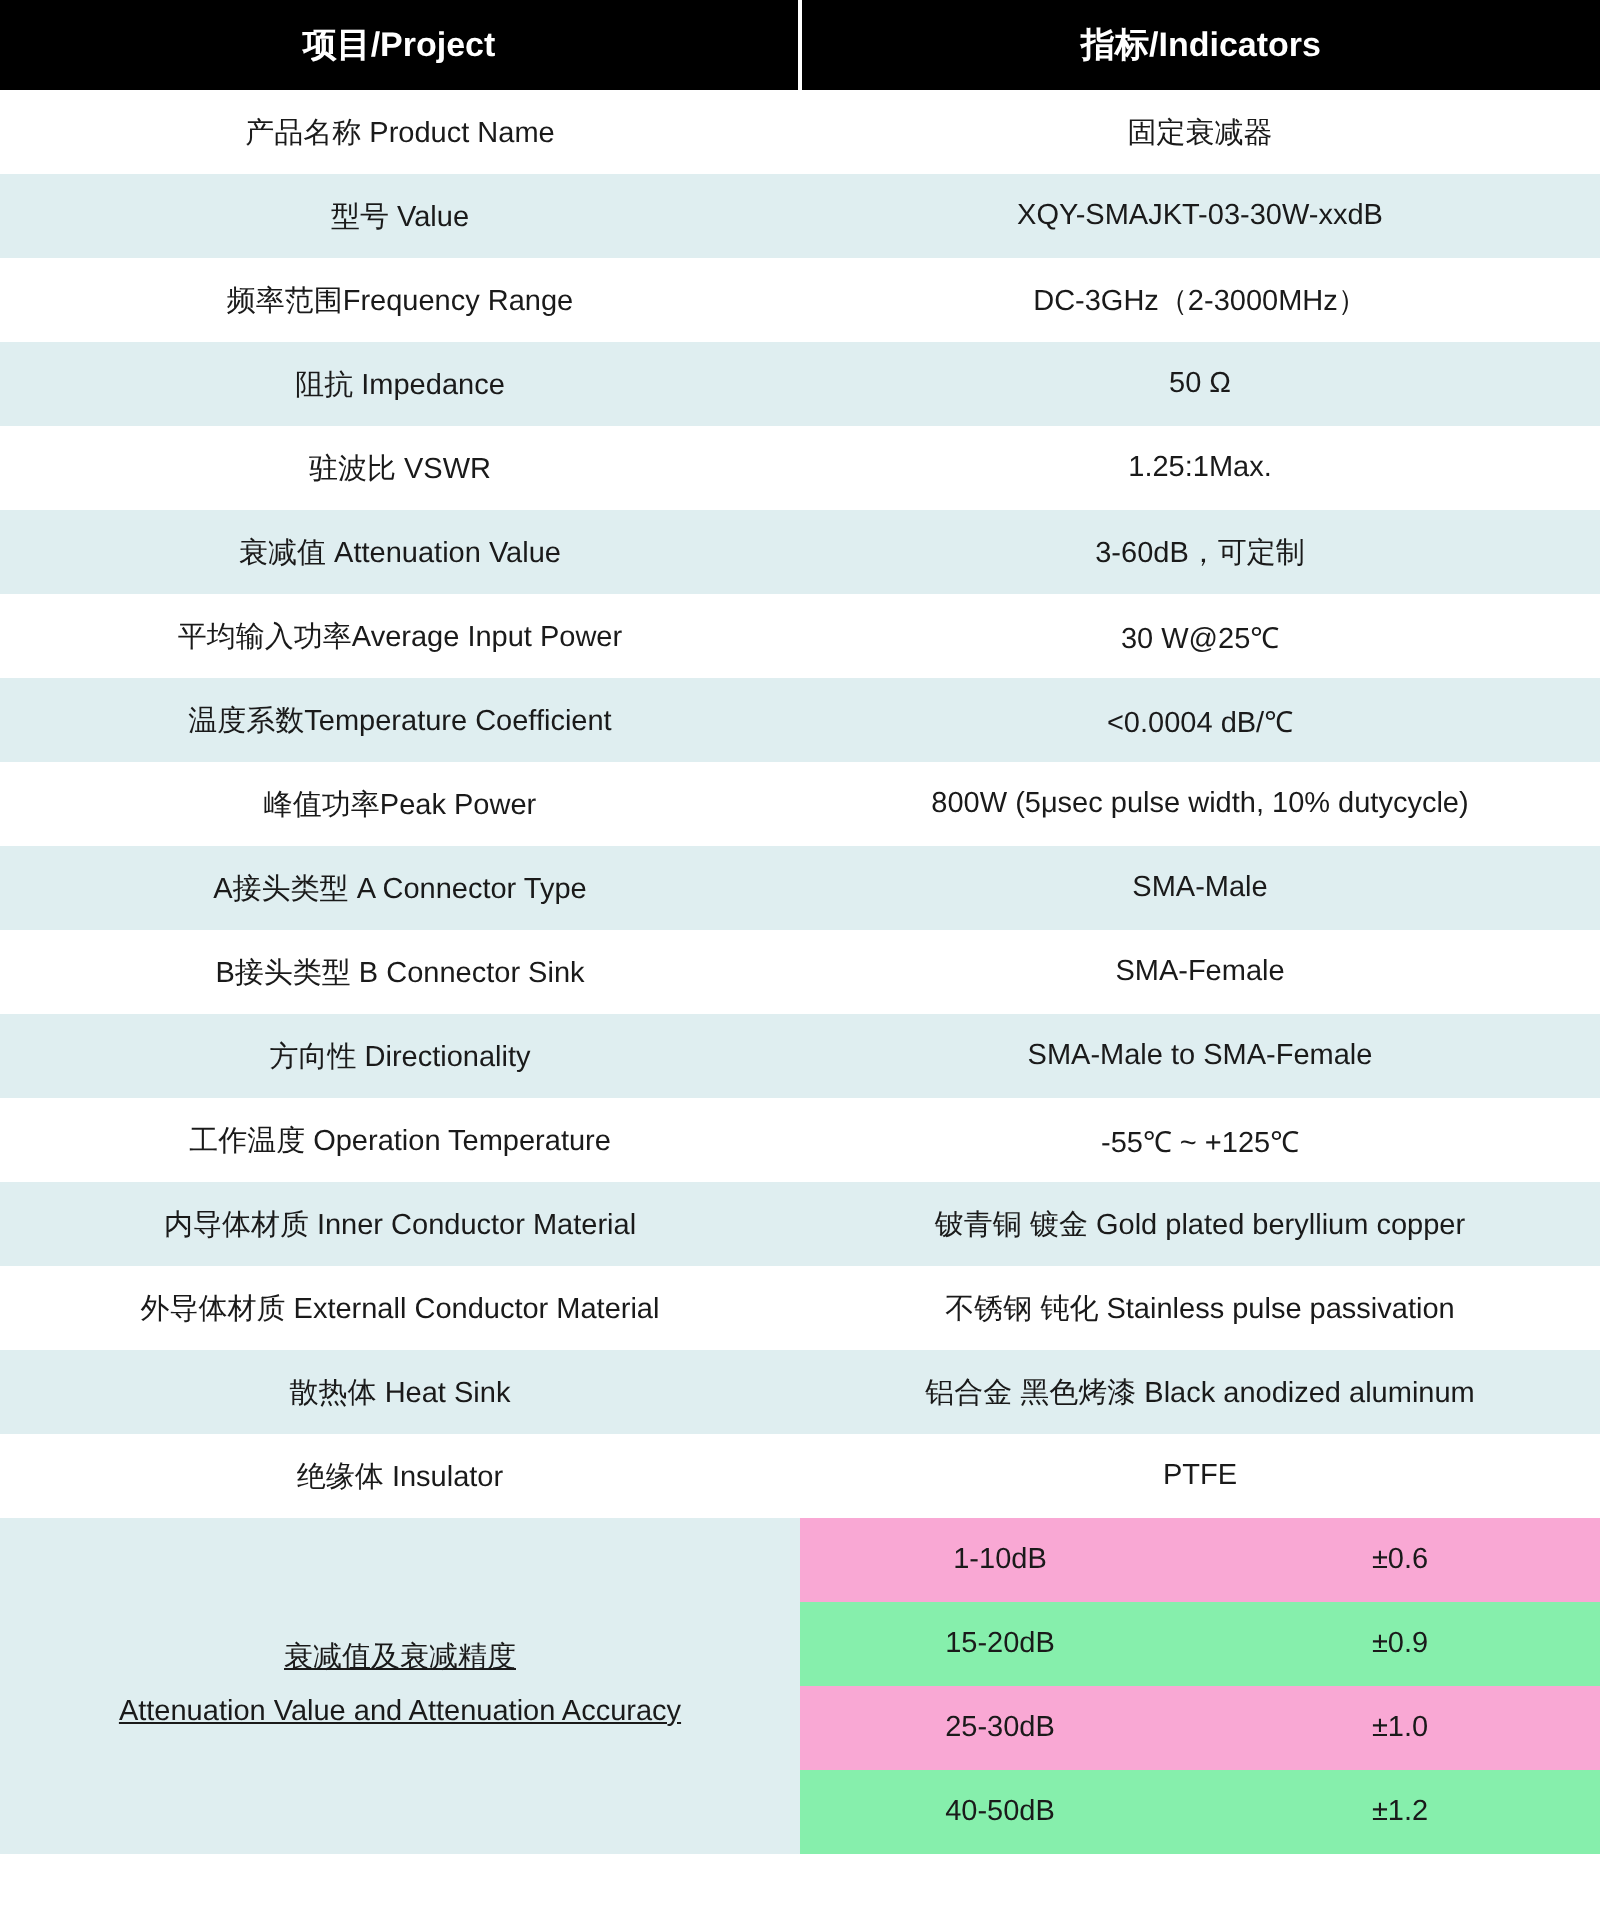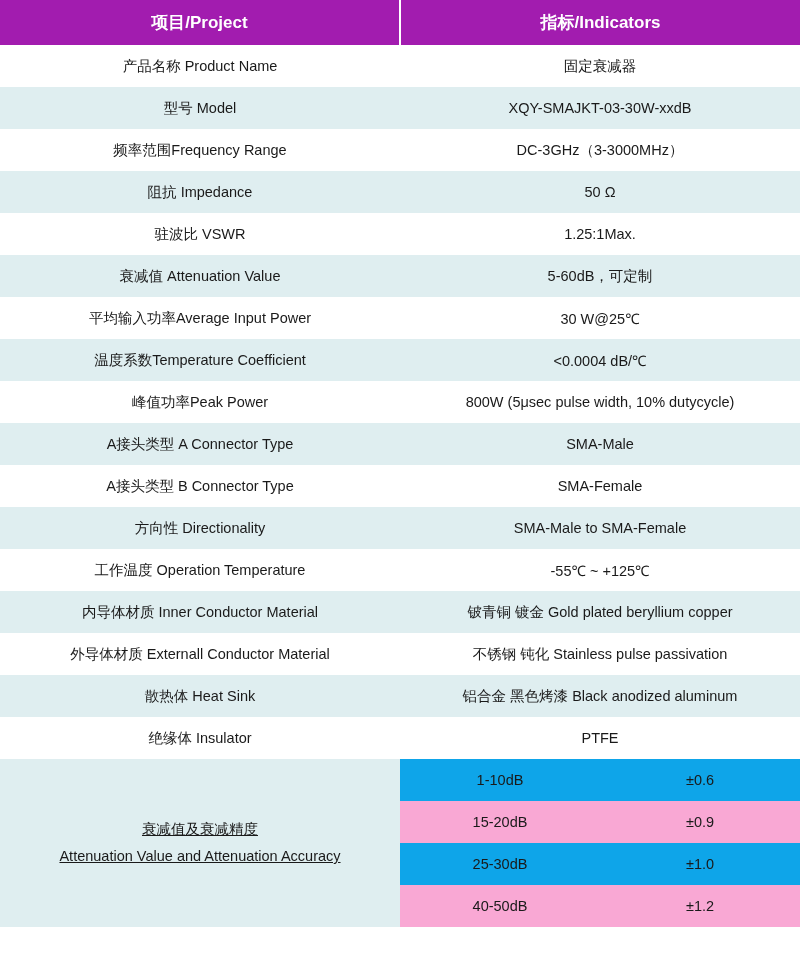--- a/index.html
+++ b/index.html
@@ -14,21 +14,21 @@
   }
   #spec-table {
     width: 800px;
     border-collapse: collapse;
     table-layout: fixed;
   }
   #spec-table col.c-left  { width: 400px; }
   #spec-table col.c-right { width: 400px; }
 
   #spec-table thead th {
-    background: #a21caf;
+    background: #000000;
     color: #ffffff;
     font-size: 17px;
     font-weight: bold;
     height: 43px;
     text-align: center;
     vertical-align: middle;
     border: none;
   }
   #spec-table thead th.th-left {
     border-right: 2px solid #ffffff;
@@ -60,22 +60,22 @@
   }
   table.sub col { width: 50%; }
   table.sub td {
     height: 43px;
     text-align: center;
     vertical-align: middle;
     font-size: 14.5px;
     padding: 2px 4px;
     box-sizing: border-box;
   }
-  table.sub tr.sr-odd  td { background: #f9a8d4; }
-  table.sub tr.sr-even td { background: #0ea5e9; }
+  table.sub tr.sr-odd  td { background: #86efac; }
+  table.sub tr.sr-even td { background: #f9a8d4; }
   table.sub td.sub-l { border-right: 2px solid #ffffff; }
 
   .merged-left {
     background: #dfeef0;
     vertical-align: middle !important;
     line-height: 1.85;
   }
   .merged-left .l2 { display: block; text-decoration: underline; }
 </style>
 </head>
@@ -91,57 +91,57 @@
       <th class="th-left">项目/Project</th>
       <th>指标/Indicators</th>
     </tr>
   </thead>
   <tbody>
     <tr class="row-even">
       <td class="col-left">产品名称 Product Name</td>
       <td>固定衰减器</td>
     </tr>
     <tr class="row-odd">
-      <td class="col-left">型号 Model</td>
+      <td class="col-left">型号 Value</td>
       <td>XQY-SMAJKT-03-30W-xxdB</td>
     </tr>
     <tr class="row-even">
       <td class="col-left">频率范围Frequency Range</td>
-      <td>DC-3GHz（3-3000MHz）</td>
+      <td>DC-3GHz（2-3000MHz）</td>
     </tr>
     <tr class="row-odd">
       <td class="col-left">阻抗 Impedance</td>
       <td>50 Ω</td>
     </tr>
     <tr class="row-even">
       <td class="col-left">驻波比 VSWR</td>
       <td>1.25:1Max.</td>
     </tr>
     <tr class="row-odd">
       <td class="col-left">衰减值 Attenuation Value</td>
-      <td>5-60dB，可定制</td>
+      <td>3-60dB，可定制</td>
     </tr>
     <tr class="row-even">
       <td class="col-left">平均输入功率Average Input Power</td>
       <td>30 W@25℃</td>
     </tr>
     <tr class="row-odd">
       <td class="col-left">温度系数Temperature Coefficient</td>
       <td>&lt;0.0004 dB/℃</td>
     </tr>
     <tr class="row-even">
       <td class="col-left">峰值功率Peak Power</td>
       <td>800W (5μsec pulse width, 10% dutycycle)</td>
     </tr>
     <tr class="row-odd">
       <td class="col-left">A接头类型 A Connector Type</td>
       <td>SMA-Male</td>
     </tr>
     <tr class="row-even">
-      <td class="col-left">A接头类型 B Connector Type</td>
+      <td class="col-left">B接头类型 B Connector Sink</td>
       <td>SMA-Female</td>
     </tr>
     <tr class="row-odd">
       <td class="col-left">方向性 Directionality</td>
       <td>SMA-Male to SMA-Female</td>
     </tr>
     <tr class="row-even">
       <td class="col-left">工作温度 Operation Temperature</td>
       <td>-55℃ ~ +125℃</td>
     </tr>

